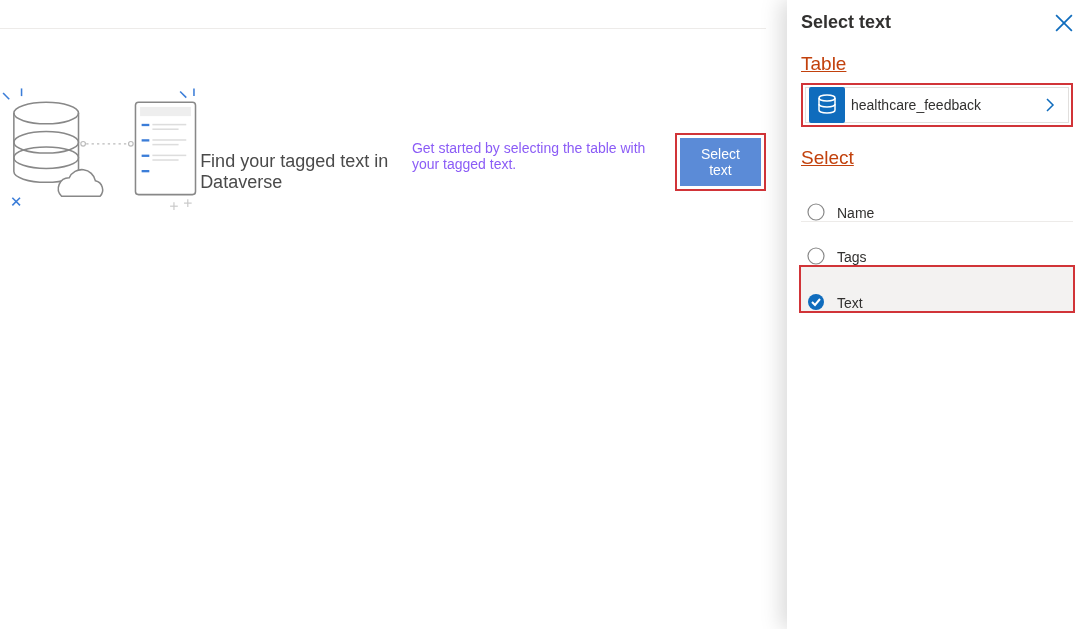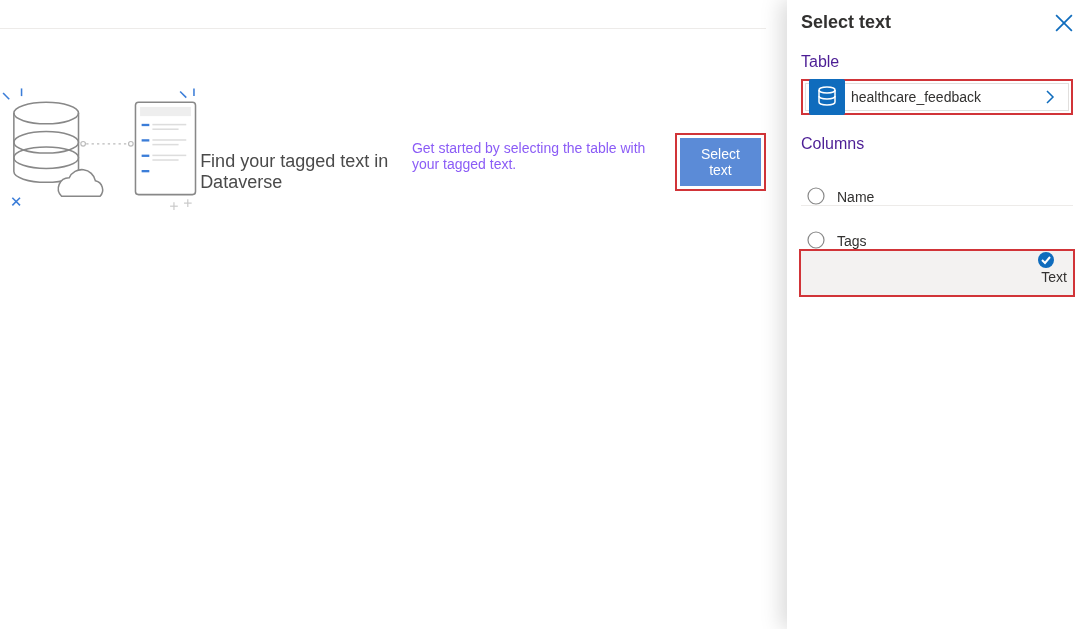--- a/index.html
+++ b/index.html
@@ -13,36 +13,36 @@
   .subtitle { margin-top: 12px; font-size: 14px; color: #8b5cf6; }
   .btn-highlight { margin-top: 24px; padding: 3px; border: 2px solid #d13438; display: inline-block; }
   .select-btn { background: #5b8bd7; color: #fff; border: none; padding: 8px 20px; font-size: 14px; cursor: pointer; }
 
   
   .panel { position: absolute; right: 0; top: 0; width: 300px; height: 629px; background: #fff; box-shadow: -6px 0 20px rgba(0,0,0,0.15); padding: 12px 14px 0 14px; }
   .panel-header { display: flex; justify-content: space-between; align-items: center; margin-bottom: 20px; }
   .panel-title { font-size: 18px; font-weight: 600; }
   .close-x { width: 18px; height: 18px; cursor: pointer; }
 
-  .section-label { font-size: 16px; color: #4c1d95; margin-bottom: 8px; }
+  .section-label { font-size: 19px; color: #c2410c; margin-bottom: 8px; text-decoration: underline; }
 
   .table-highlight { padding: 2px; border: 2px solid #d13438; margin-bottom: 20px; }
-  .table-row { display: flex; align-items: center; border: 1px solid #e1dfdd; height: 28px; cursor: pointer; }
+  .table-row { display: flex; align-items: center; border: 1px solid #e1dfdd; height: 36px; cursor: pointer; }
   .db-icon { width: 36px; height: 36px; margin: 0 6px 0 3px; background: #0f6cbd; border-radius: 2px; display: flex; align-items: center; justify-content: center; }
   .table-name { flex: 1; font-size: 14px; }
   .chevron { width: 16px; height: 16px; margin-right: 10px; }
 
   .col-row { display: flex; align-items: flex-end; height: 44px; border-top: 1px solid #edebe9; padding: 0 6px; cursor: pointer; }
   .col-row.first { border-top: none; }
   .col-row.selected { background: #f3f2f1; }
   .radio { width: 18px; height: 18px; margin-right: 12px; }
   .col-label { font-size: 14px; }
 
   .selected-highlight { margin: 0 -2px; border: 2px solid #d13438; }
-  .selected-highlight .col-row { border-top: none; margin: 0; flex-direction: column; }
+  .selected-highlight .col-row { border-top: none; margin: 0; }
 
 </style>
 </head>
 <body>
 
 <div class="top-divider"></div>
 
 <div class="main">
   <svg width="260" height="160" viewBox="0 0 260 160">
 
@@ -122,21 +122,21 @@
           <path d="M2 10 v6 a8 3 0 0 0 16 0 V10" fill="none" stroke="#fff" stroke-width="1.5"></path>
         </svg>
       </div>
       <div class="table-name">healthcare_feedback</div>
       <svg class="chevron" viewBox="0 0 16 16">
         <polyline points="5,2 11,8 5,14" fill="none" stroke="#0f6cbd" stroke-width="1.5"></polyline>
       </svg>
     </div>
   </div>
 
-  <div class="section-label">Columns</div>
+  <div class="section-label">Select</div>
 
   <div>
     <div class="col-row first">
       <svg class="radio" viewBox="0 0 18 18">
         <circle cx="9" cy="9" r="8" fill="none" stroke="#888" stroke-width="1.2"></circle>
       </svg>
       <span class="col-label">Name</span>
     </div>
     <div class="col-row">
       <svg class="radio" viewBox="0 0 18 18">

